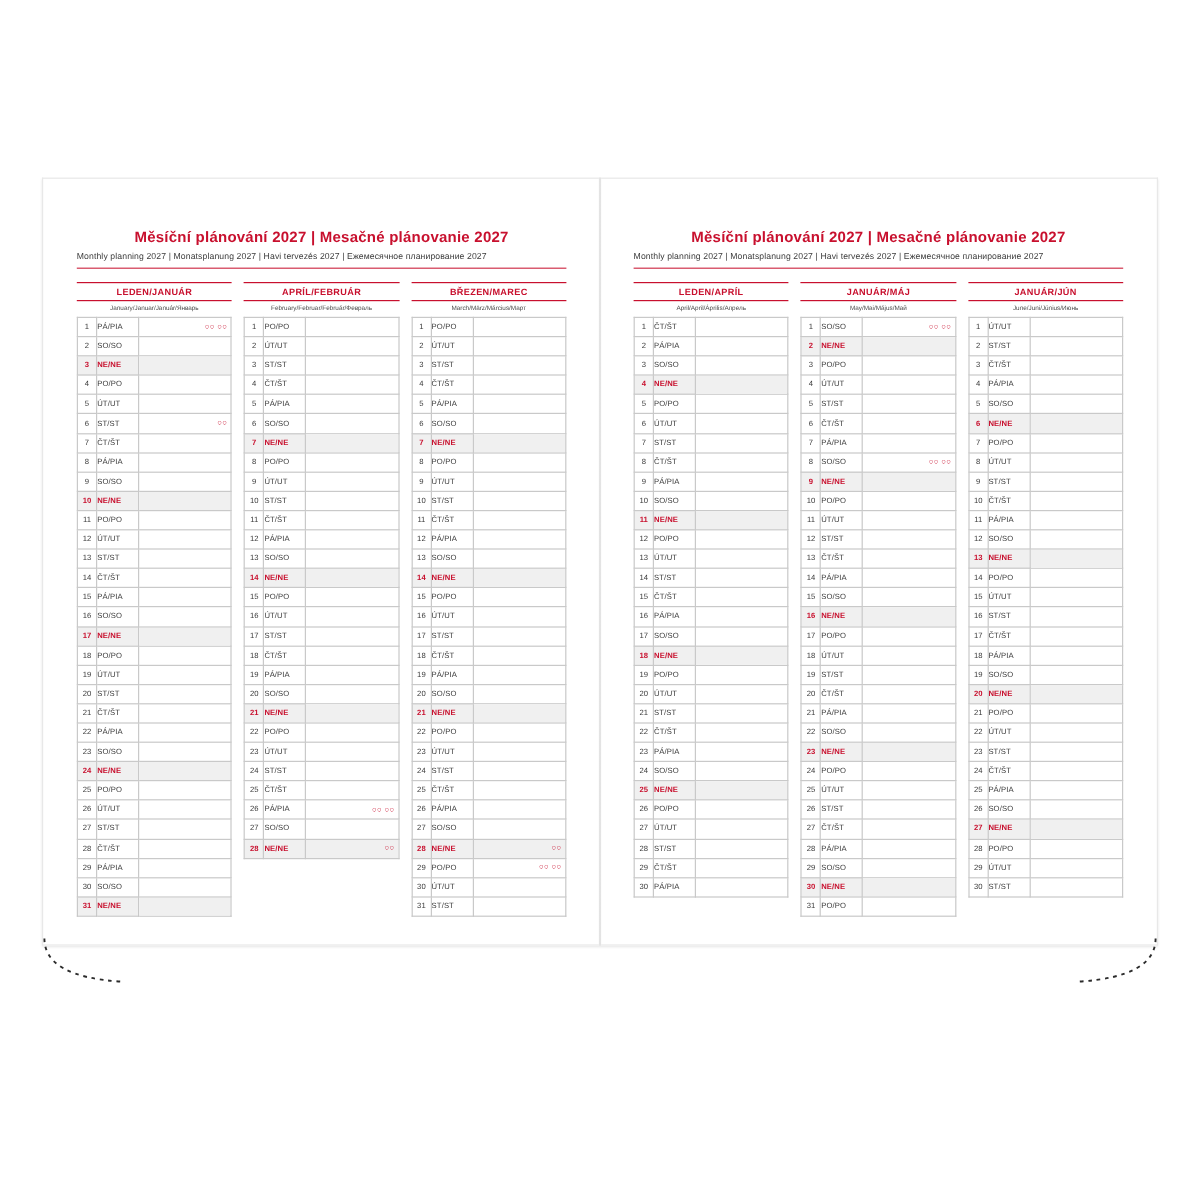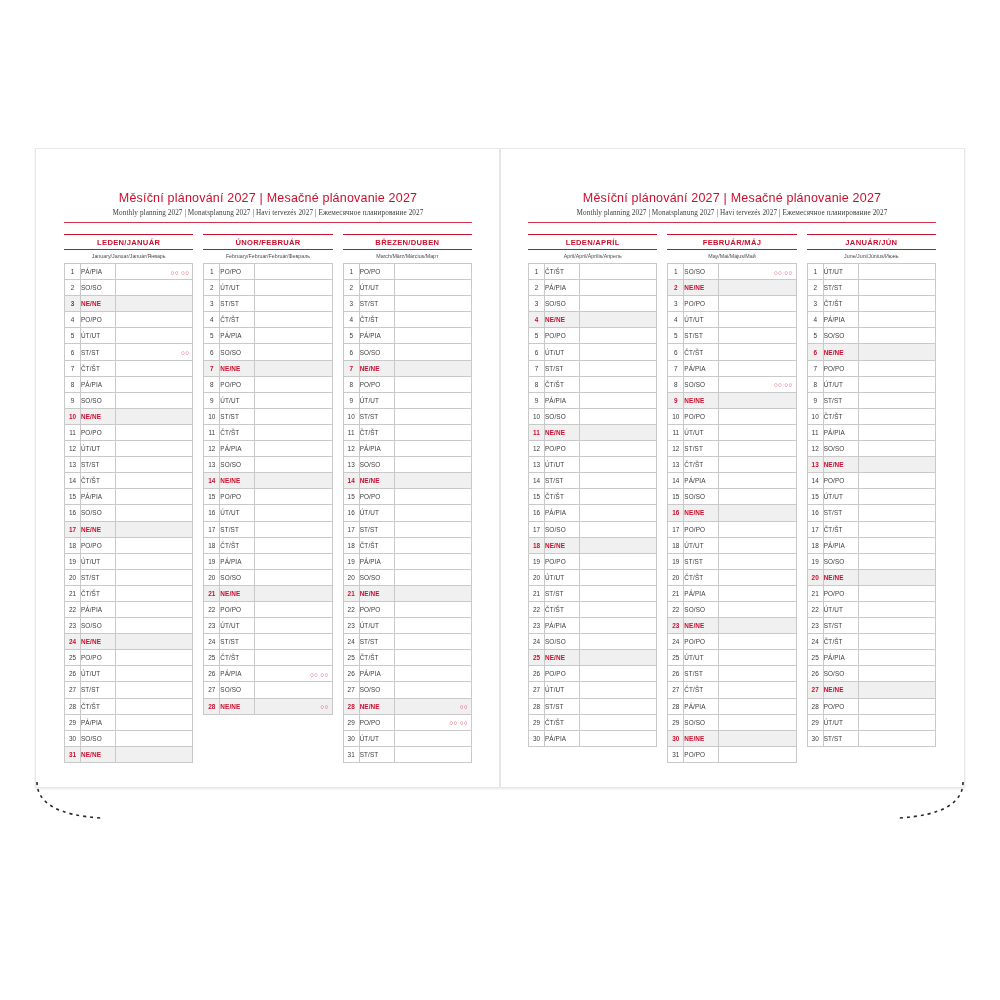--- a/index.html
+++ b/index.html
@@ -29,27 +29,26 @@
     background:linear-gradient(to right,#f2f2f2,#d9d9d9,#f2f2f2);
   }
 
   
   .corner{position:absolute;width:70px;height:40px;}
   .corner svg{display:block;}
 
   
   .pg-inner{position:absolute;left:28px;right:28px;top:42px;}
   .title{
-    text-align:center;color:#c8102e;font-weight:normal;font-size:12.5px;
+    text-align:center;color:#c8102e;font-weight:bold;font-size:12.5px;
     letter-spacing:.2px;
   }
   .subtitle{
-    text-align:center;color:#3b3b3b;font-size:7.2px;margin-top:4px;
+    color:#3b3b3b;font-size:7.2px;margin-top:4px;
     letter-spacing:.1px;
-    font-family:Liberation Serif, serif;
   }
   .rule{
     margin-top:5px;height:1px;background:#c8102e;opacity:.85;
   }
 
   
   .months{display:flex;gap:10px;margin-top:11px;}
   .month{flex:1 1 0;min-width:0;}
   .m-head{
     text-align:center;color:#c8102e;font-weight:bold;font-size:7.6px;
@@ -250,21 +249,21 @@
                   </tr>
                   <tr class="sun">
                     <td class="num">31</td>
                     <td class="dow">NE/NE</td>
                     <td class="note"></td>
                   </tr>
                 </tbody>
               </table>
             </div>
             <div class="month">
-              <div class="m-head">ÚNOR/FEBRUÁR</div>
+              <div class="m-head">APRÍL/FEBRUÁR</div>
               <div class="m-sub">February/Februar/Február/Февраль</div>
               <table class="days">
                 <tbody>
                   <tr>
                     <td class="num">1</td>
                     <td class="dow">PO/PO</td>
                     <td class="note"></td>
                   </tr>
                   <tr>
                     <td class="num">2</td>
@@ -402,21 +401,21 @@
                     <td class="num">28</td>
                     <td class="dow">NE/NE</td>
                     <td class="note">
                       <span class="mark">○○</span>
                     </td>
                   </tr>
                 </tbody>
               </table>
             </div>
             <div class="month">
-              <div class="m-head">BŘEZEN/DUBEN</div>
+              <div class="m-head">BŘEZEN/MAREC</div>
               <div class="m-sub">March/März/Március/Март</div>
               <table class="days">
                 <tbody>
                   <tr>
                     <td class="num">1</td>
                     <td class="dow">PO/PO</td>
                     <td class="note"></td>
                   </tr>
                   <tr>
                     <td class="num">2</td>
@@ -737,21 +736,21 @@
                   </tr>
                   <tr>
                     <td class="num">30</td>
                     <td class="dow">PÁ/PIA</td>
                     <td class="note"></td>
                   </tr>
                 </tbody>
               </table>
             </div>
             <div class="month">
-              <div class="m-head">FEBRUÁR/MÁJ</div>
+              <div class="m-head">JANUÁR/MÁJ</div>
               <div class="m-sub">May/Mai/Május/Май</div>
               <table class="days">
                 <tbody>
                   <tr>
                     <td class="num">1</td>
                     <td class="dow">SO/SO</td>
                     <td class="note">
                       <span class="mark">○○ ○○</span>
                     </td>
                   </tr>

